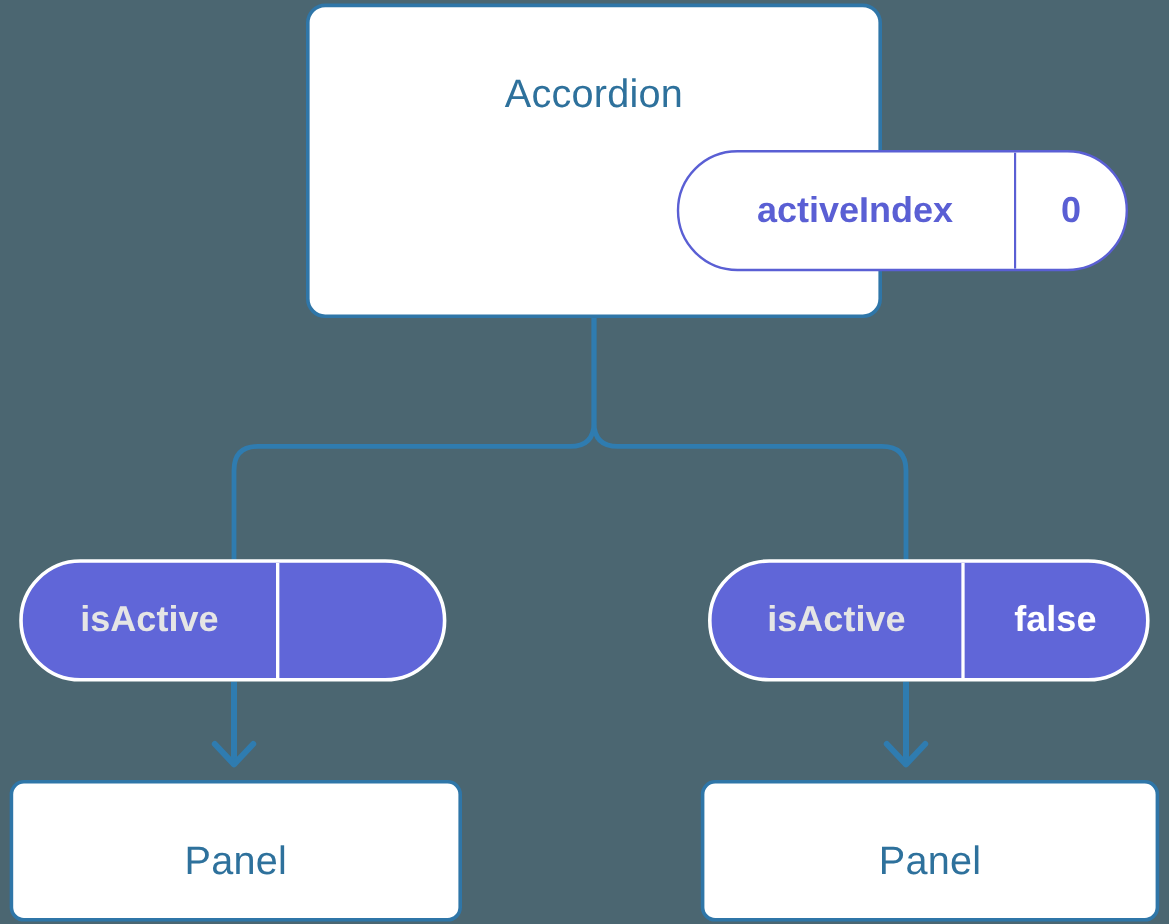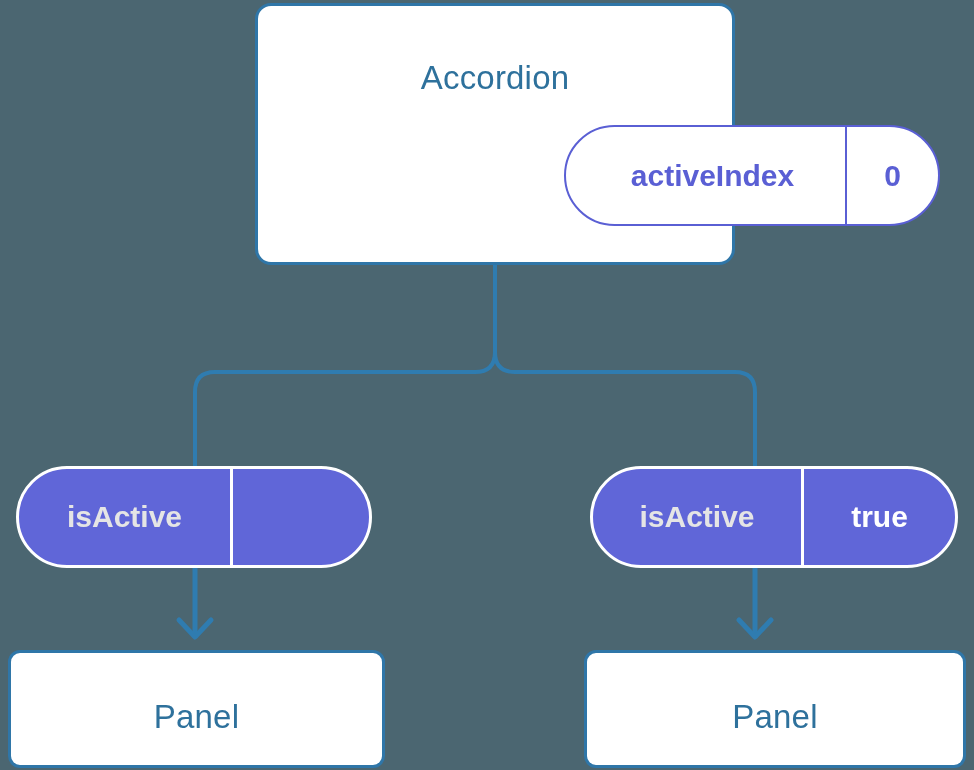--- a/index.html
+++ b/index.html
@@ -191,20 +191,20 @@
   <div class="pill pill-filled" id="prop-pill-left">
     <div class="pill-key">isActive</div>
   </div>
 
   <div class="card panel-card" id="panel-card-left">
     <div class="card-title">Panel</div>
   </div>
 
   <div class="pill pill-filled" id="prop-pill-right">
     <div class="pill-key">isActive</div>
-    <div class="pill-val">true</div>
+    <div class="pill-val">false</div>
   </div>
 
   <div class="card panel-card" id="panel-card-right">
     <div class="card-title">Panel</div>
   </div>
 
 </div>
 
 </body></html>

